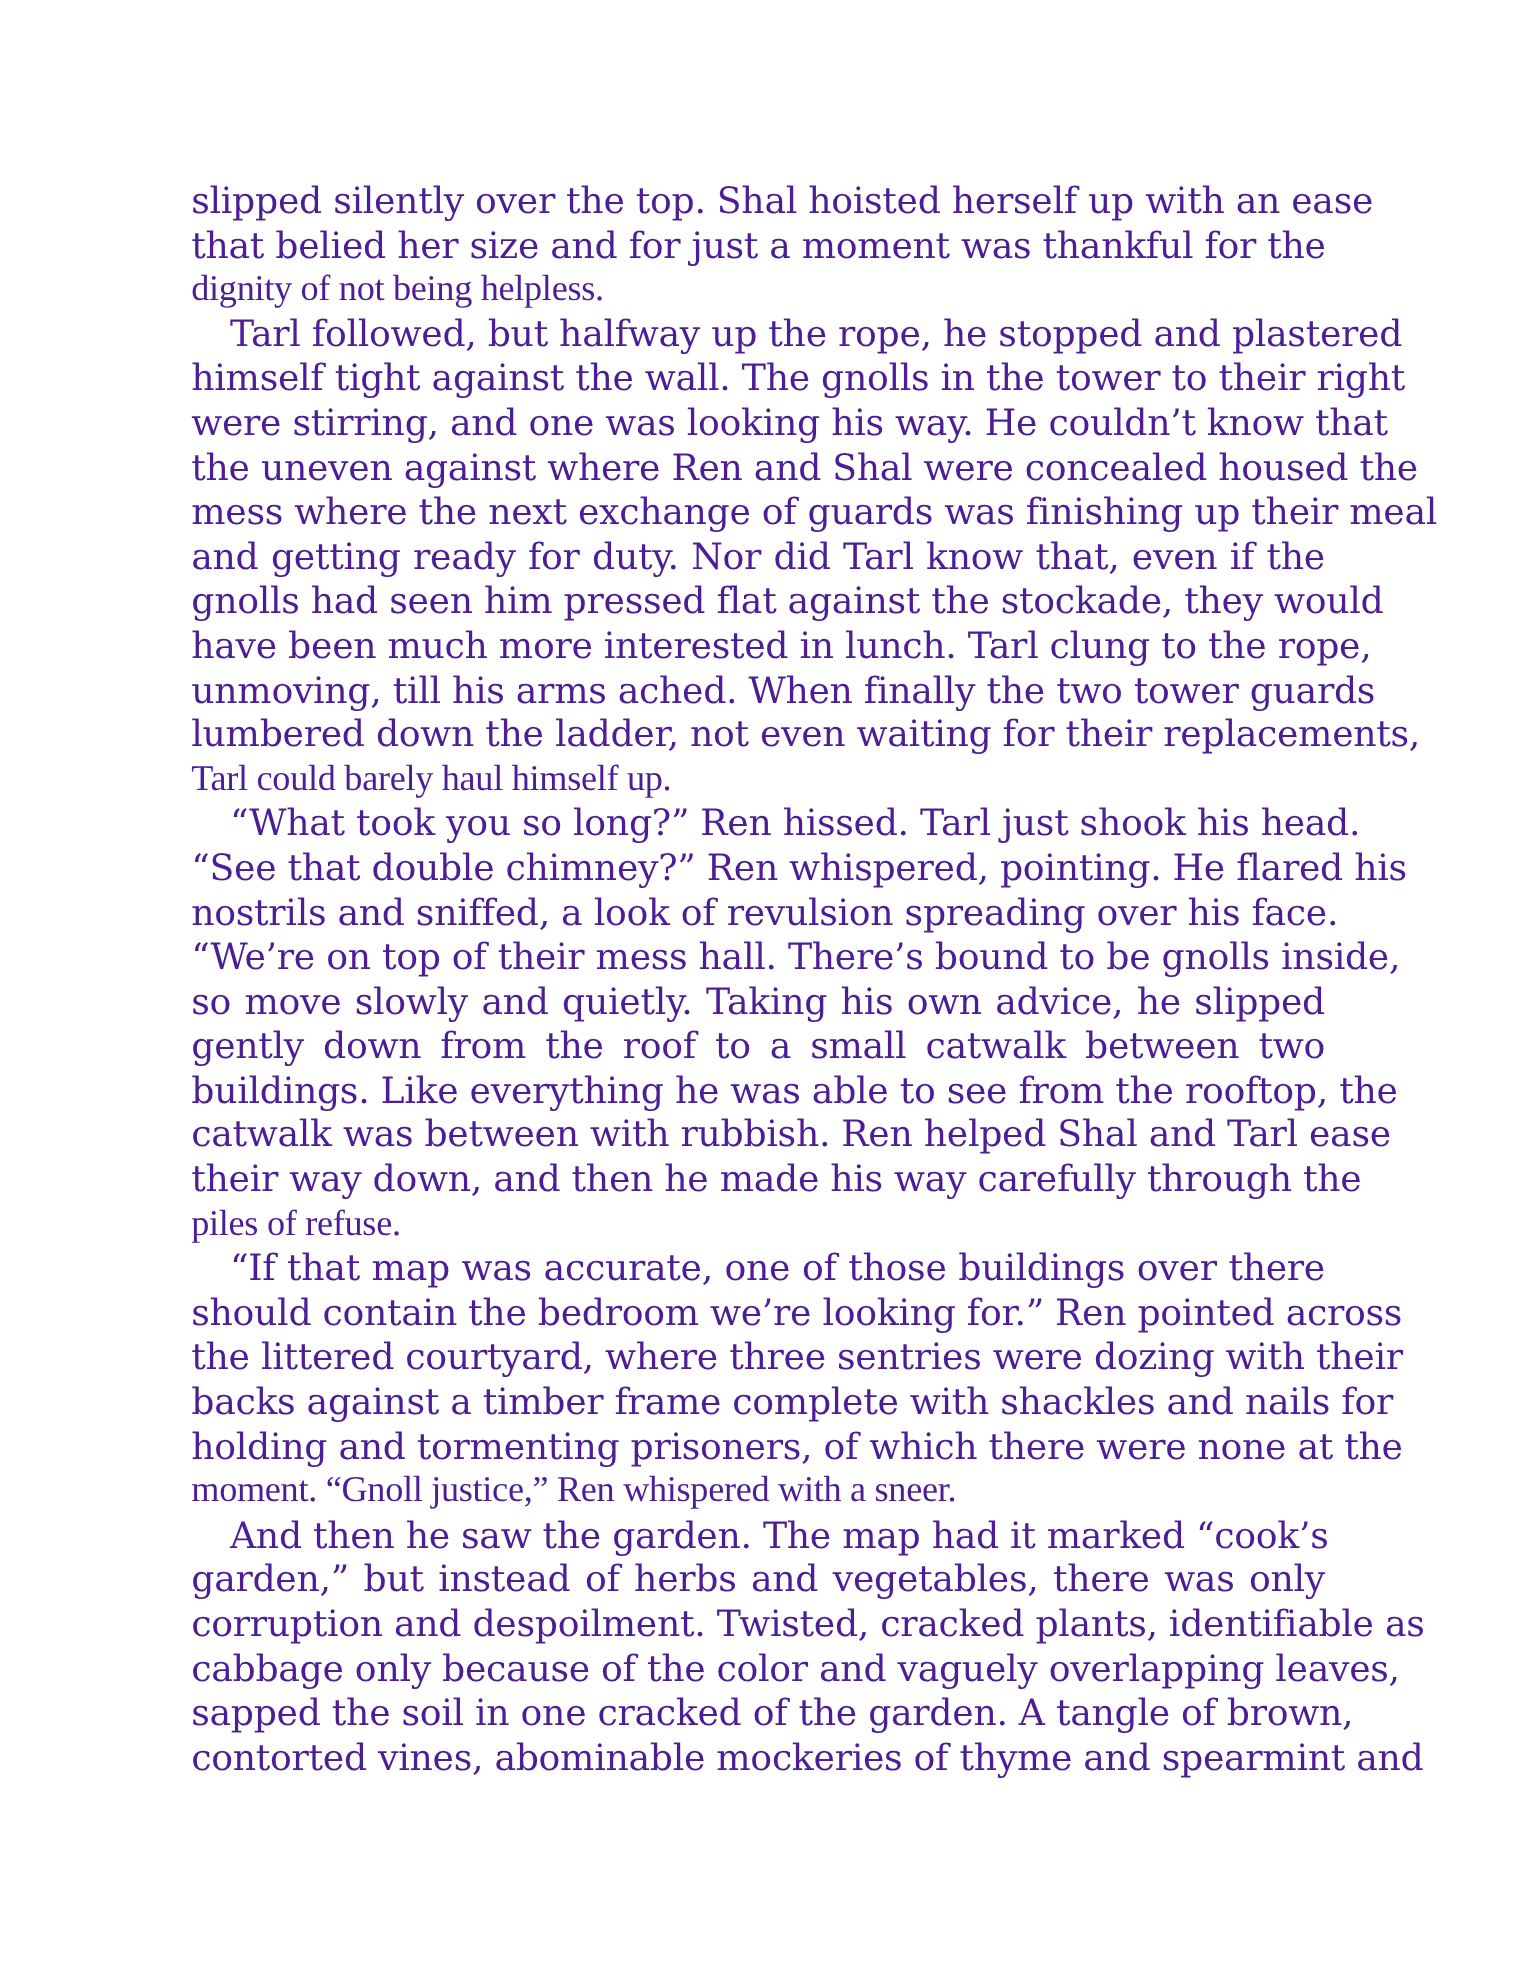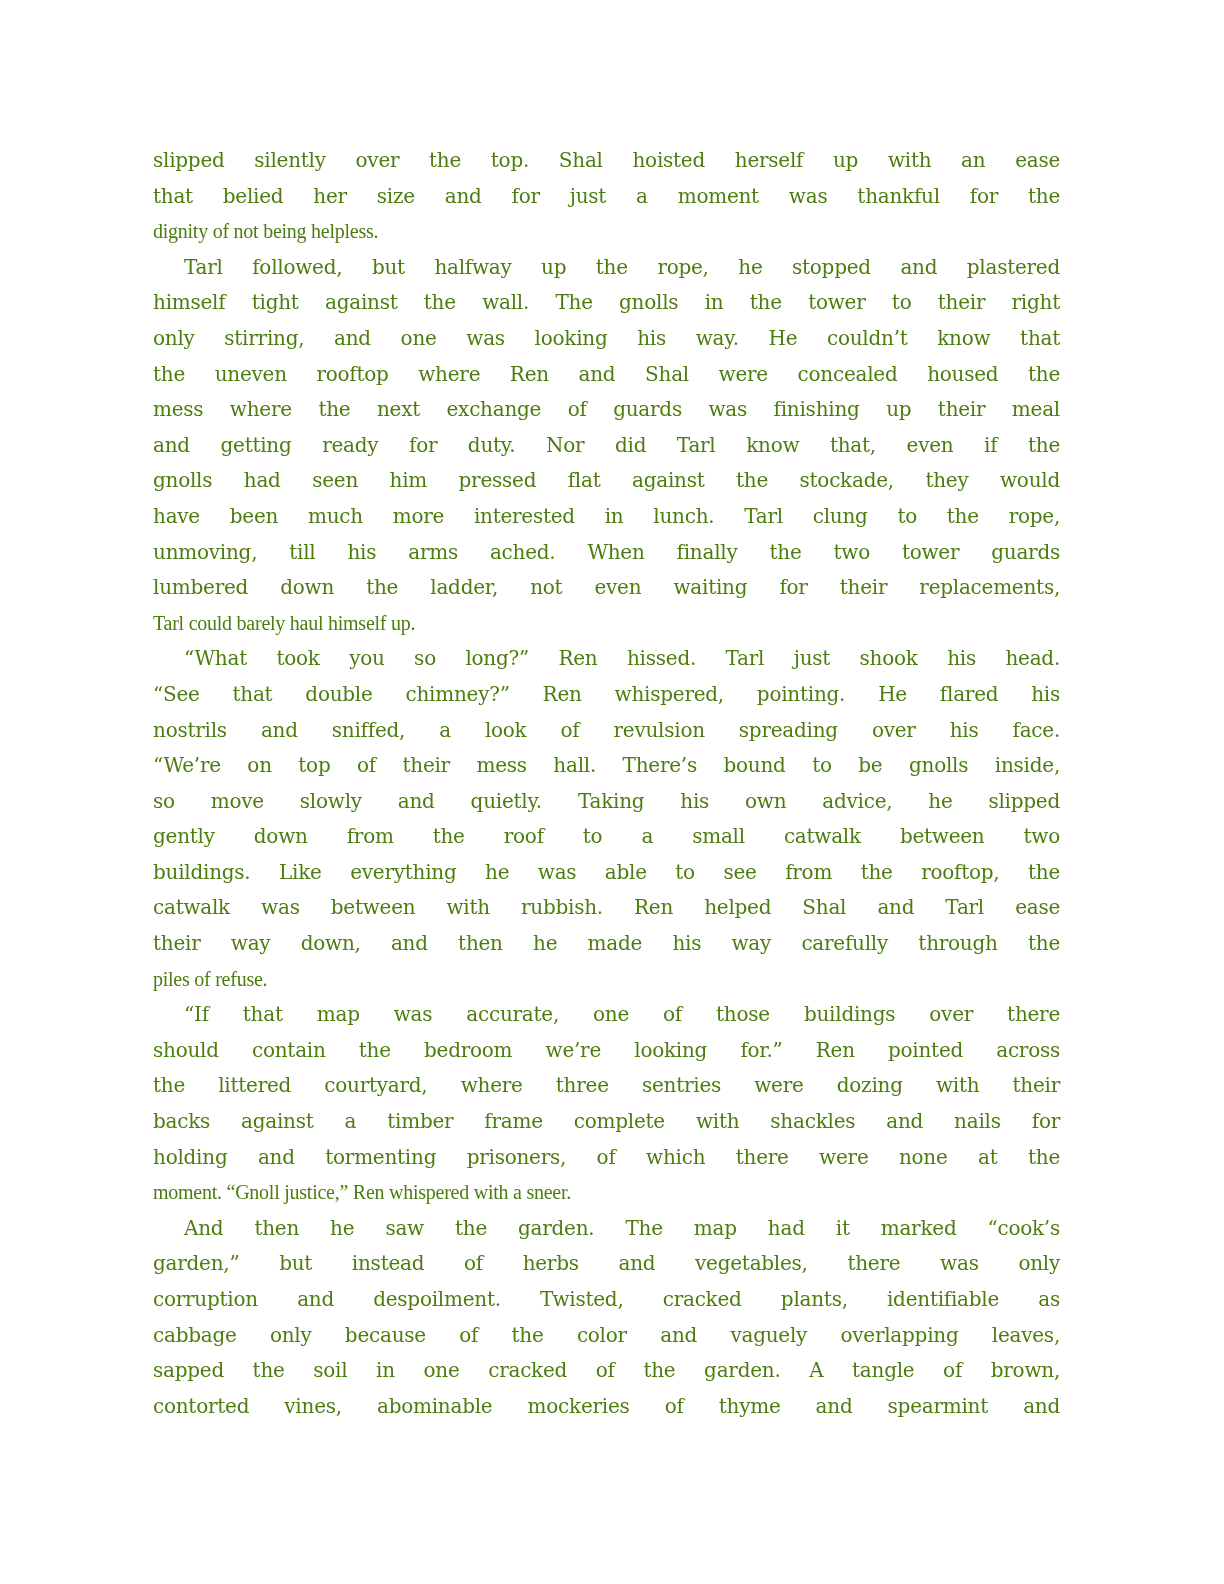--- a/index.html
+++ b/index.html
@@ -11,23 +11,23 @@
     width: 1224px;
     height: 1584px;
     position: relative;
     overflow: hidden;
   }
   .page {
     position: absolute;
     left: 153px;
     top: 143px;
     width: 907px;
-    color: #4d7c0f;
+    color: #4c1d95;
     font-family: "DejaVu Serif", "Liberation Serif", serif;
-    font-size: 20px;
+    font-size: 29px;
     line-height: 35.6px;
     letter-spacing: -0.25px;
   }
   .line {
     display: block;
     height: 35.6px;
     white-space: nowrap;
     text-align: justify;
     text-align-last: justify;
   }
@@ -46,22 +46,22 @@
 
   <div class="paragraph">
     <span class="line">slipped silently over the top. Shal hoisted herself up with an ease</span>
     <span class="line">that belied her size and for just a moment was thankful for the</span>
     <span class="line last">dignity of not being helpless.</span>
   </div>
 
   <div class="paragraph">
     <span class="line indent">Tarl followed, but halfway up the rope, he stopped and plastered</span>
     <span class="line">himself tight against the wall. The gnolls in the tower to their right</span>
-    <span class="line">only stirring, and one was looking his way. He couldn’t know that</span>
-    <span class="line">the uneven rooftop where Ren and Shal were concealed housed the</span>
+    <span class="line">were stirring, and one was looking his way. He couldn’t know that</span>
+    <span class="line">the uneven against where Ren and Shal were concealed housed the</span>
     <span class="line">mess where the next exchange of guards was finishing up their meal</span>
     <span class="line">and getting ready for duty. Nor did Tarl know that, even if the</span>
     <span class="line">gnolls had seen him pressed flat against the stockade, they would</span>
     <span class="line">have been much more interested in lunch. Tarl clung to the rope,</span>
     <span class="line">unmoving, till his arms ached. When finally the two tower guards</span>
     <span class="line">lumbered down the ladder, not even waiting for their replacements,</span>
     <span class="line last">Tarl could barely haul himself up.</span>
   </div>
 
   <div class="paragraph">

